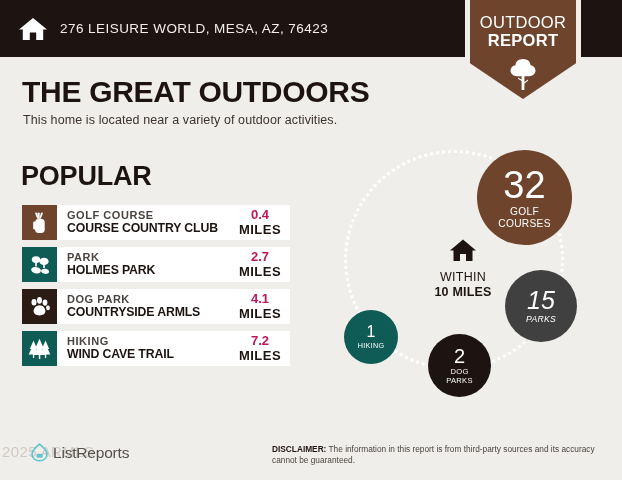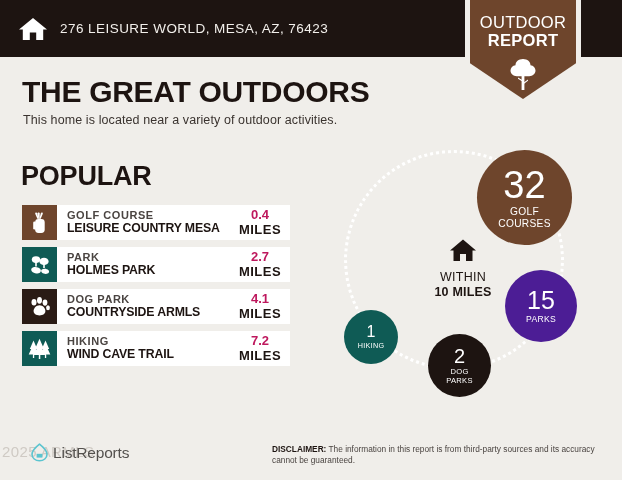--- a/index.html
+++ b/index.html
@@ -241,21 +241,22 @@
     left: 165px; top: 12px;
     width: 95px; height: 95px;
     background: #6e452c;
   }
   .bubble-golf .num { font-size: 38px; margin-bottom: 2px; }
   .bubble-golf .lbl { font-size: 10.2px; }
 
   .bubble-parks {
     left: 193px; top: 132px;
     width: 72px; height: 72px;
-    background: #4c1d95;
+    background: #404040;
+    font-style: italic;
   }
   .bubble-parks .num { font-size: 25px; margin-bottom: 2px; }
   .bubble-parks .lbl { font-size: 8.6px; }
 
   .bubble-dog {
     left: 116px; top: 196px;
     width: 63px; height: 63px;
     background: #1d1411;
   }
   .bubble-dog .num { font-size: 20px; margin-bottom: 2px; }
@@ -374,21 +375,21 @@
         <svg width="20" height="22" viewBox="0 0 20 22">
           <path d="M7.5 1.5 C7.5 0.9 8 0.4 8.6 0.4 C9.2 0.4 9.7 0.9 9.7 1.5 L9.7 7 L8.4 7 Z" fill="#ffffff"></path>
           <path d="M10.8 1.2 C11 0.6 11.7 0.3 12.3 0.6 C12.8 0.9 13 1.6 12.7 2.1 L10.6 7 L9.5 6.6 Z" fill="#ffffff"></path>
           <path d="M5.3 2.1 C5 1.6 5.2 0.9 5.8 0.6 C6.3 0.3 7 0.6 7.2 1.2 L8.6 6.6 L7.5 7 Z" fill="#ffffff"></path>
           <rect x="5.1" y="7" width="9.6" height="14" rx="3.4" fill="#ffffff"></rect>
           <rect x="3.2" y="9.5" width="2.6" height="8" rx="1.2" fill="#ffffff"></rect>
         </svg>
       </div>
       <div class="poi-text">
         <span class="poi-cat">GOLF COURSE</span>
-        <span class="poi-name">LEISURE COUNTRY MESA</span>
+        <span class="poi-name">COURSE COUNTRY CLUB</span>
       </div>
       <div class="poi-dist">
         <span class="poi-dist-num">0.4</span>
         <span class="poi-dist-unit">MILES</span>
       </div>
     </div>
 
     <div class="poi-row">
       <div class="poi-icon" style="background:#0f5b55;">
         <svg width="22" height="20" viewBox="0 0 22 20">

